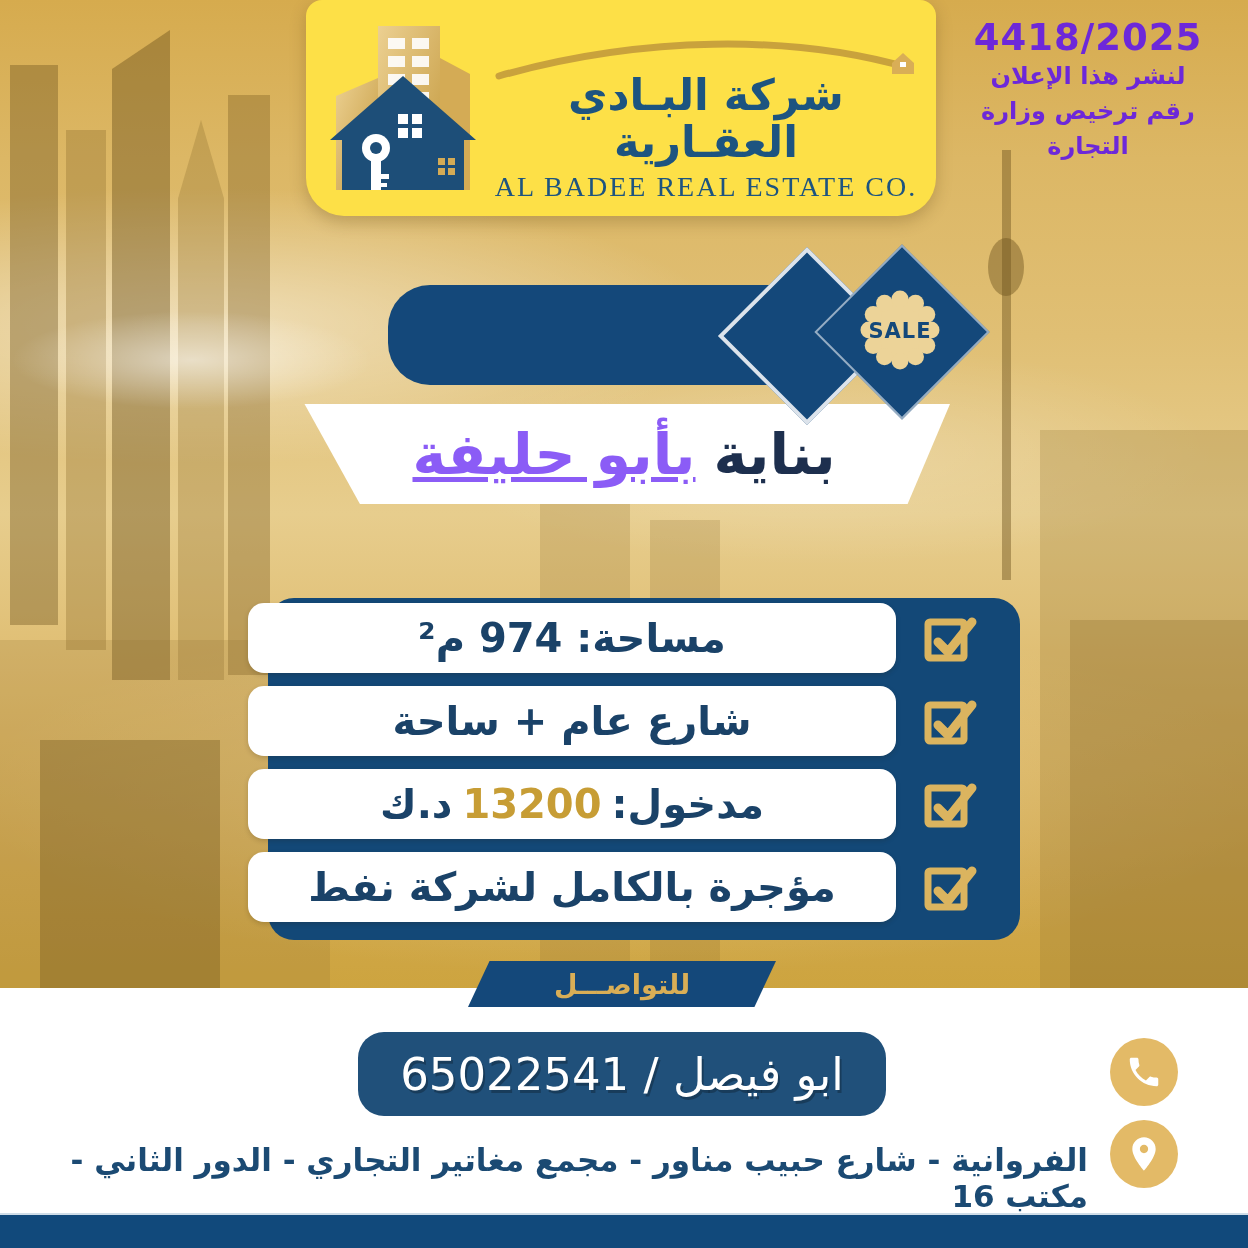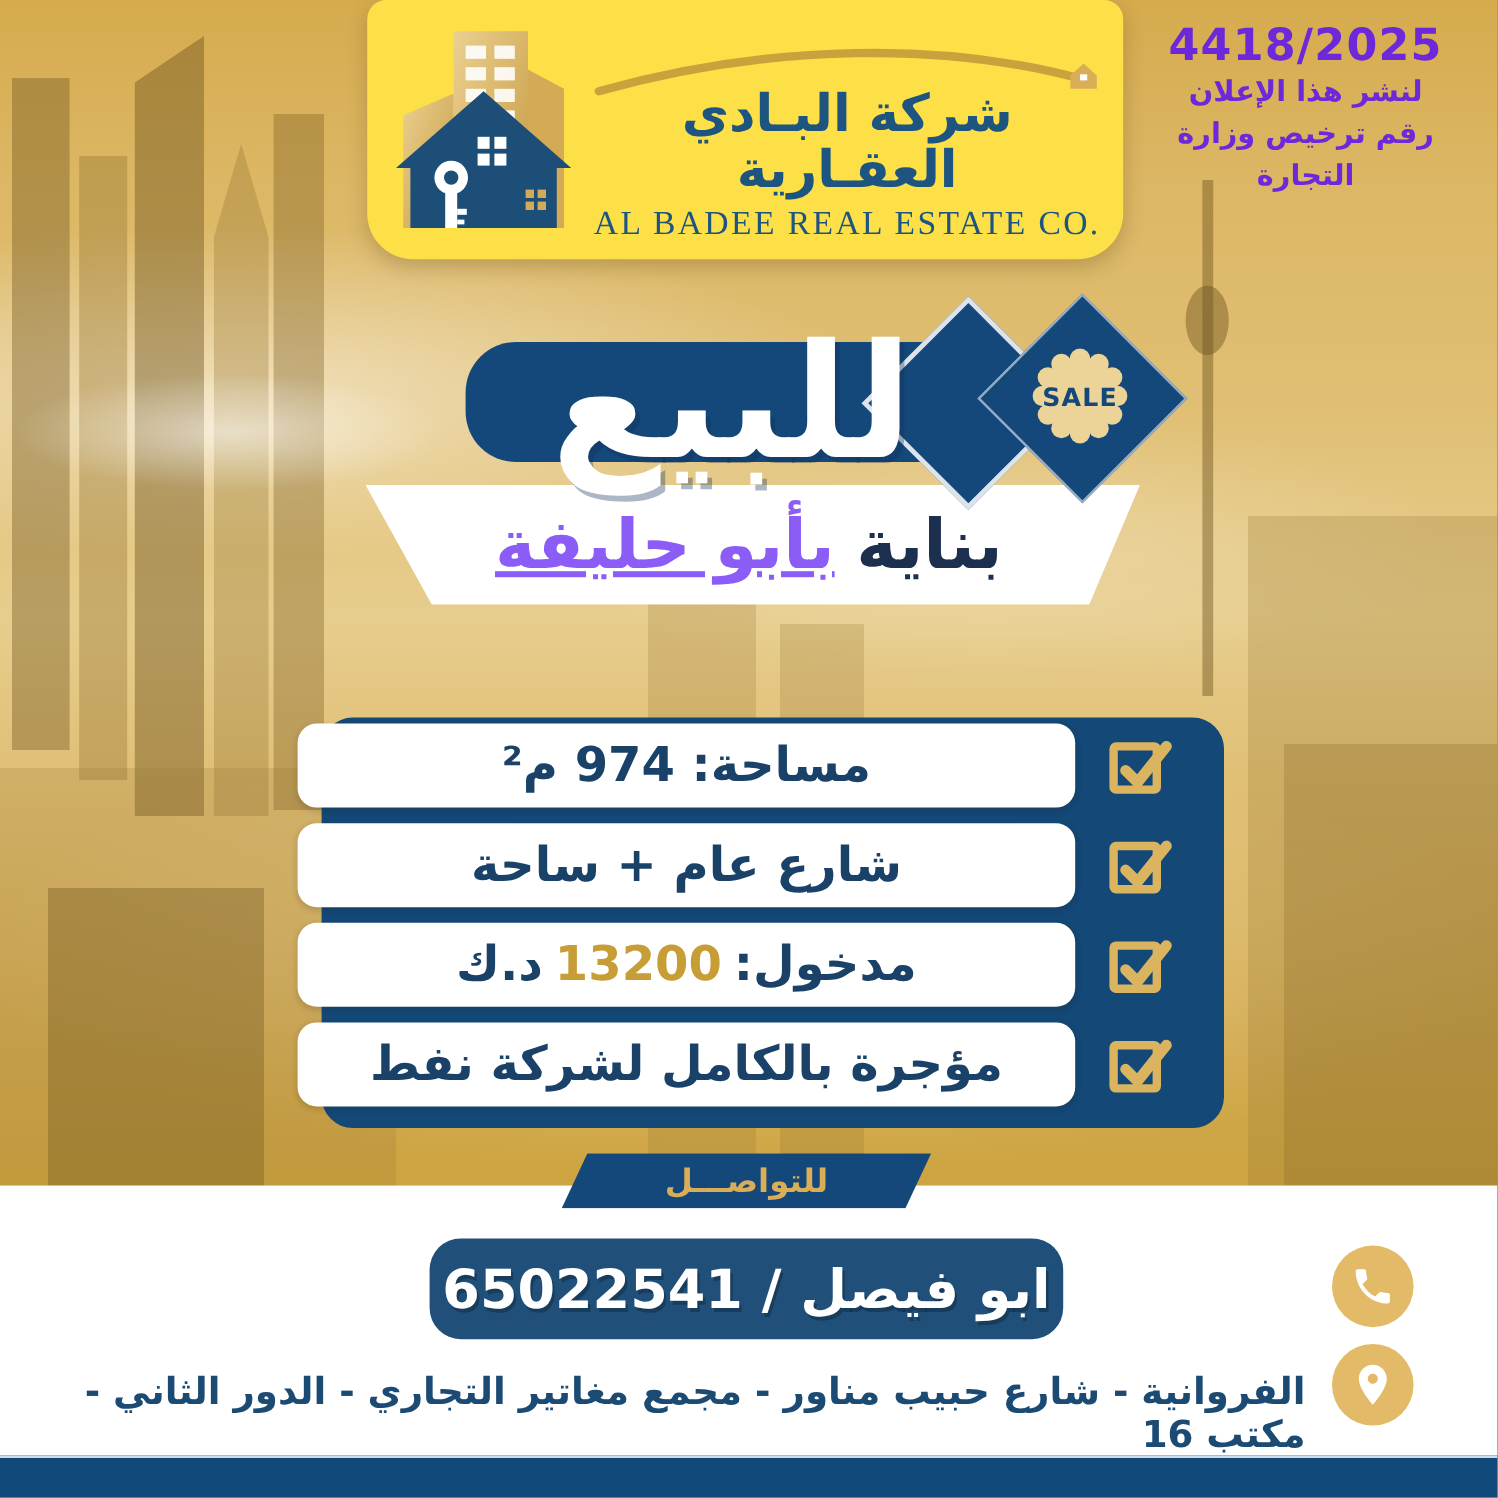--- a/index.html
+++ b/index.html
@@ -53,21 +53,21 @@
   .frow .gold{color:#c79d35;padding:0 10px;}
   .fcheck{position:absolute;left:672px;width:60px;height:60px;}
   
   .white-section{position:absolute;left:0;top:988px;width:1248px;height:225px;background:#fff;}
   .ribbon{position:absolute;left:468px;top:961px;width:308px;height:46px;background:#14487a;
           clip-path:polygon(7% 0,100% 0,93% 100%,0 100%);
           display:flex;align-items:center;justify-content:center;
           color:#d9ae56;font-size:27px;font-weight:bold;direction:rtl;z-index:3;}
   .phonebar{position:absolute;left:358px;top:1032px;width:528px;height:84px;background:#20507a;border-radius:26px;
             display:flex;align-items:center;justify-content:center;direction:rtl;
-            color:#fff;font-size:45px;font-weight:bold;text-shadow:2px 3px 0 rgba(0,0,0,.25);}
+            color:#fff;font-size:45px;font-weight:normal;text-shadow:2px 3px 0 rgba(0,0,0,.25);}
   .goldcircle{position:absolute;left:1110px;width:68px;height:68px;border-radius:50%;background:#e3ba67;
               display:flex;align-items:center;justify-content:center;}
   .address{position:absolute;left:40px;right:160px;top:1142px;text-align:right;direction:rtl;
            color:#1b4a73;font-size:31px;font-weight:bold;}
   .footer-strip{position:absolute;left:0;top:1213px;width:1248px;height:35px;background:#11497b;border-top:2px solid #cfdde8;}
 </style>
 </head>
 <body>
 
 <div class="poster">
@@ -144,21 +144,20 @@
   </div>
 
   <div class="license">
     <div class="num">4418/2025</div>
     <div class="ln">لنشر هذا الإعلان</div>
     <div class="ln">رقم ترخيص وزارة التجارة</div>
   </div>
 
   <div class="hero-banner"></div>
   <div class="diamond second"></div>
-  <div class="hero-title">للبيع</div>
   <div class="diamond main"></div>
   <svg class="seal" width="100" height="100" viewBox="0 0 100 100">
     <g fill="#ecd398">
       <circle cx="50" cy="50" r="31"></circle>
       <circle cx="81" cy="50" r="8.5"></circle>
         <circle cx="76.8" cy="65.5" r="8.5"></circle>
         <circle cx="65.5" cy="76.8" r="8.5"></circle>
       <circle cx="50" cy="81" r="8.5"></circle>
         <circle cx="34.5" cy="76.8" r="8.5"></circle>
         <circle cx="23.2" cy="65.5" r="8.5"></circle>

